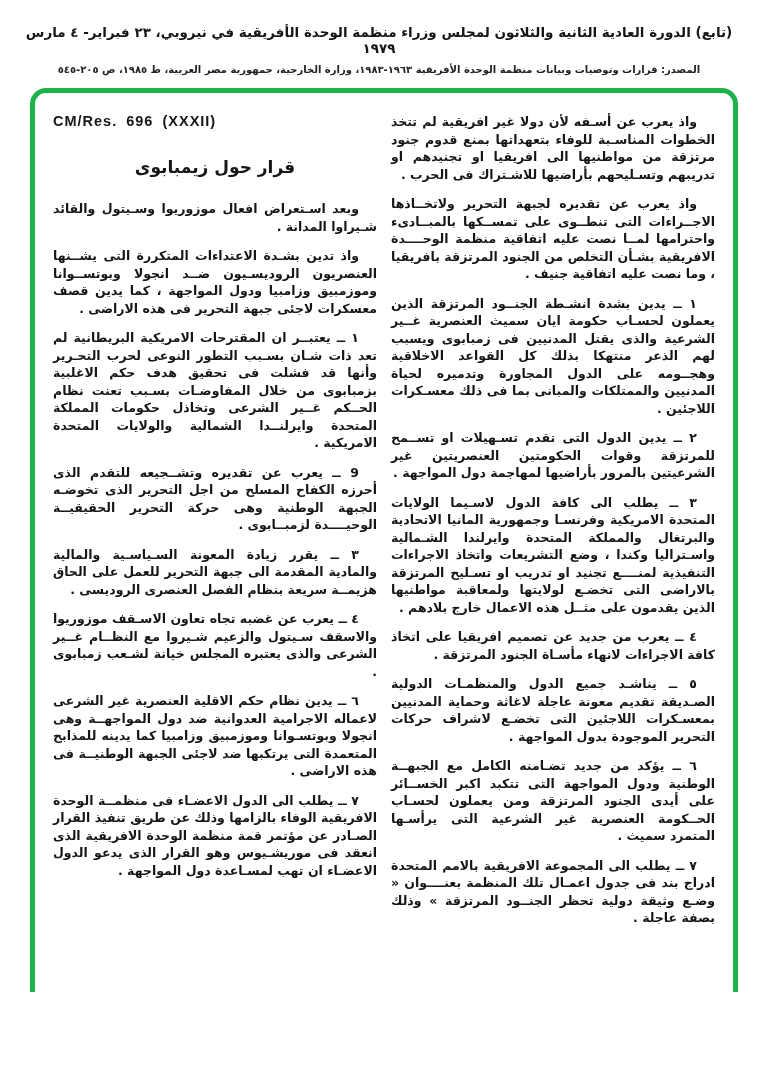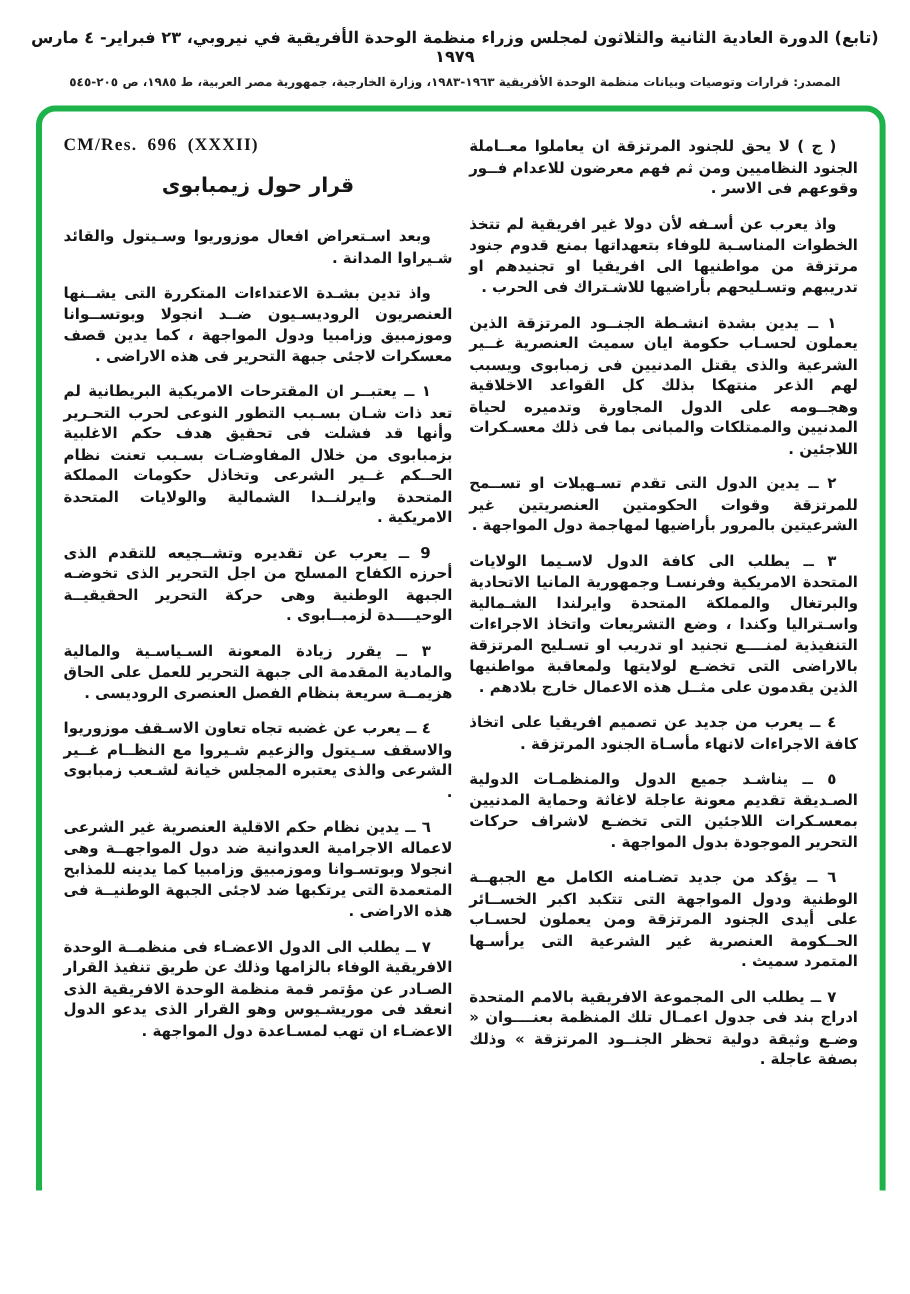--- a/index.html
+++ b/index.html
@@ -56,25 +56,25 @@
     line-height: 17.5px;
     font-weight: bold;
   }
   .col p {
     margin: 0 0 12px 0;
     text-indent: 18px;
   }
   .res-ref {
     direction: ltr;
     text-align: left;
-    font-family: Liberation Serif, serif;
+    font-family: Liberation Sans, sans-serif;
     font-size: 14.5px;
     font-weight: bold;
     letter-spacing: 1px;
-    margin: 0 0 16px 0;
+    margin: 0 0 28px 0;
     word-spacing: 4px;
   }
   .res-title {
     text-align: center;
     font-size: 17px;
     font-weight: bold;
     margin: 0 0 24px 0;
   }
   .page-number {
     position: absolute;
@@ -92,22 +92,22 @@
 
   <div class="header">
     <div class="header-line1">(تابع) الدورة العادية الثانية والثلاثون لمجلس وزراء منظمة الوحدة الأفريقية في نيروبي، ٢٣ فبراير- ٤ مارس ١٩٧٩</div>
     <div class="header-line2">المصدر: قرارات وتوصيات وبيانات منظمة الوحدة الأفريقية ١٩٦٣-١٩٨٣، وزارة الخارجية، جمهورية مصر العربية، ط ١٩٨٥، ص ٢٠٥-٥٤٥</div>
   </div>
 
   <div class="doc-box">
     <div class="columns">
 
       <div class="col">
-        <p>( ج ) لا يحق للجنود المرتزقة ان يعاملوا معــاملة الجنود النظاميين ومن ثم فهم معرضون للاعدام فــور وقوعهم فى الاسر .</p>
         <p>واذ يعرب عن أسـفه لأن دولا غير افريقية لم تتخذ الخطوات المناسـبة للوفاء بتعهداتها بمنع قدوم جنود مرتزقة من مواطنيها الى افريقيا او تجنيدهم او تدريبهم وتسـليحهم بأراضيها للاشـتراك فى الحرب .</p>
+        <p>واذ يعرب عن تقديره لجبهة التحرير ولاتخــاذها الاجــراءات التى تنطــوى على تمســكها بالمبــادىء واحترامها لمــا نصت عليه اتفاقية منظمة الوحــــدة الافريقية بشـأن التخلص من الجنود المرتزقة بافريقيا ، وما نصت عليه اتفاقية جنيف .</p>
         <p>١ ــ يدين بشدة انشـطة الجنــود المرتزقة الذين يعملون لحسـاب حكومة ايان سميث العنصرية غــير الشرعية والذى يقتل المدنيين فى زمبابوى ويسبب لهم الذعر منتهكا بذلك كل القواعد الاخلاقية وهجــومه على الدول المجاورة وتدميره لحياة المدنيين والممتلكات والمبانى بما فى ذلك معسـكرات اللاجئين .</p>
         <p>٢ ــ يدين الدول التى تقدم تسـهيلات او تســمح للمرتزقة وقوات الحكومتين العنصريتين غير الشرعيتين بالمرور بأراضيها لمهاجمة دول المواجهة .</p>
         <p>٣ ــ يطلب الى كافة الدول لاسـيما الولايات المتحدة الامريكية وفرنسـا وجمهورية المانيا الاتحادية والبرتغال والمملكة المتحدة وايرلندا الشـمالية واسـتراليا وكندا ، وضع التشريعات واتخاذ الاجراءات التنفيذية لمنــــع تجنيد او تدريب او تسـليح المرتزقة بالاراضى التى تخضـع لولايتها ولمعاقبة مواطنيها الذين يقدمون على مثــل هذه الاعمال خارج بلادهم .</p>
         <p>٤ ــ يعرب من جديد عن تصميم افريقيا على اتخاذ كافة الاجراءات لانهاء مأسـاة الجنود المرتزقة .</p>
         <p>٥ ــ يناشـد جميع الدول والمنظمـات الدولية الصـديقة تقديم معونة عاجلة لاغاثة وحماية المدنيين بمعسـكرات اللاجئين التى تخضـع لاشراف حركات التحرير الموجودة بدول المواجهة .</p>
         <p>٦ ــ يؤكد من جديد تضـامنه الكامل مع الجبهــة الوطنية ودول المواجهة التى تتكبد اكبر الخســائر على أيدى الجنود المرتزقة ومن يعملون لحسـاب الحــكومة العنصرية غير الشرعية التى يرأسـها المتمرد سميث .</p>
         <p>٧ ــ يطلب الى المجموعة الافريقية بالامم المتحدة ادراج بند فى جدول اعمـال تلك المنظمة بعنــــوان « وضـع وثيقة دولية تحظر الجنــود المرتزقة » وذلك بصفة عاجلة .</p>
       </div>
 
       <div class="col">

